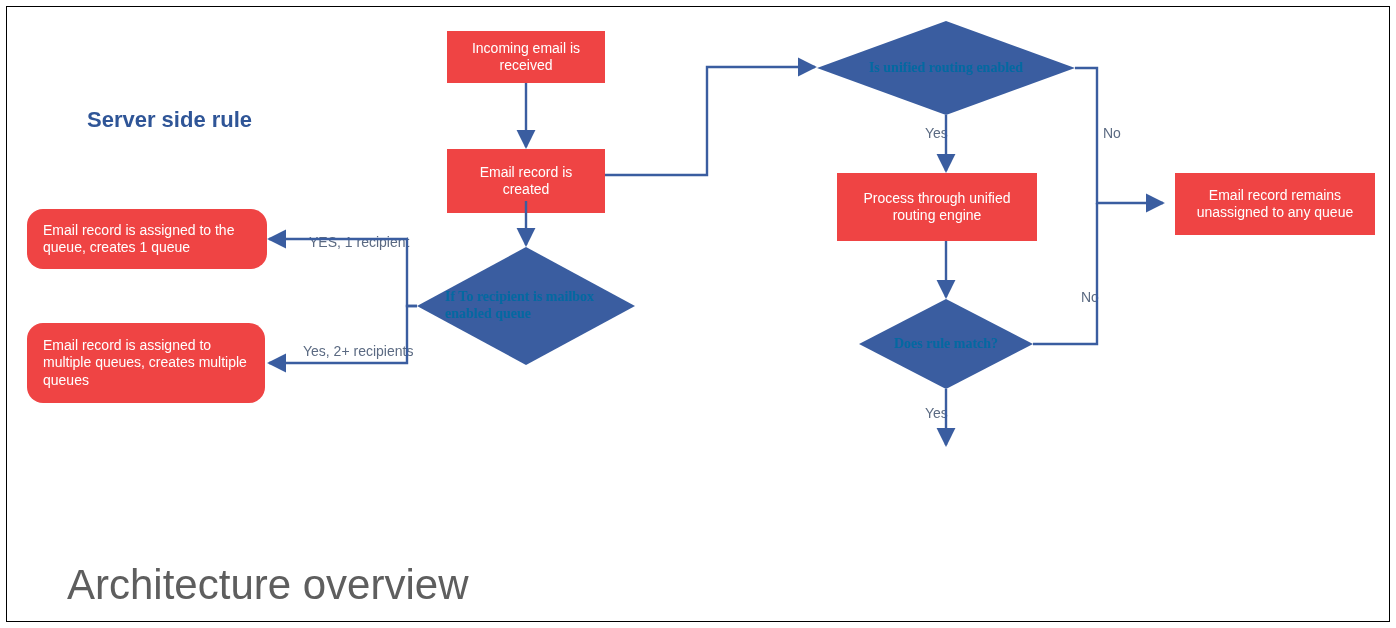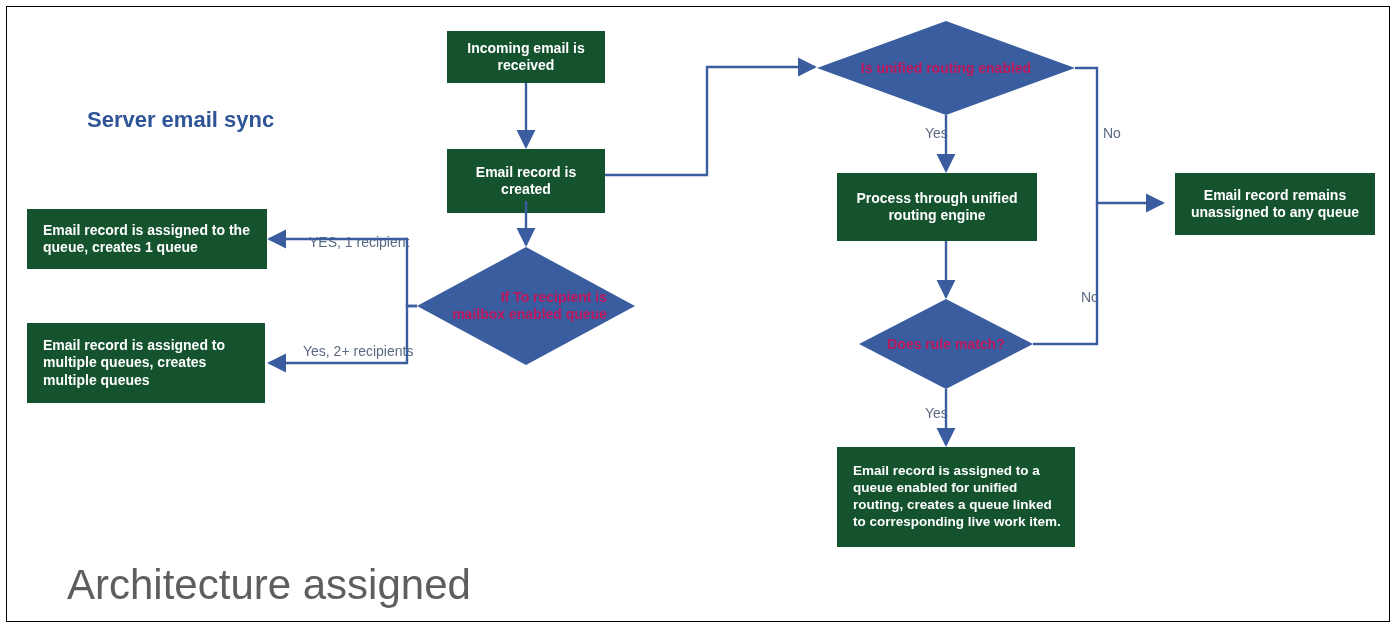--- a/index.html
+++ b/index.html
@@ -14,53 +14,54 @@
     position: relative;
     width: 1382px;
     height: 614px;
     margin: 6px;
     border: 1px solid #000;
     background: #fff;
     overflow: hidden;
   }
   .box {
     position: absolute;
-    background: #14532d;
+    background: #ef4444;
     color: #fff;
     font-size: 14px;
-    font-weight: 700;
+    font-weight: 400;
     display: flex;
     align-items: center;
     justify-content: center;
     text-align: center;
     padding: 6px 10px;
     box-sizing: border-box;
     line-height: 1.25;
   }
-  .box.left-align { justify-content: flex-start; text-align: left; padding-left: 16px; }
+  .box.left-align { justify-content: flex-start; text-align: left; padding-left: 16px; border-radius: 16px; }
   .diamond-wrap {
     position: absolute;
   }
   .diamond {
     width: 100%;
     height: 100%;
   }
   .diamond-label {
     position: absolute;
     inset: 0;
     display: flex;
     align-items: center;
     justify-content: center;
-    color: #be185d;
+    color: #0369a1;
     font-size: 14px;
     font-weight: 600;
-    text-align: right;
+    text-align: left;
     line-height: 1.2;
     padding: 0 28px;
     box-sizing: border-box;
+    font-family: Liberation Serif, serif;
   }
   .title-blue {
     position: absolute;
     color: #2f5597;
     font-size: 22px;
     font-weight: 700;
   }
   .title-big {
     position: absolute;
     color: #5e5e5e;
@@ -78,23 +79,23 @@
     width: 100%;
     height: 100%;
     pointer-events: none;
   }
 </style>
 </head>
 <body>
 
 <div class="canvas">
 
-  <div class="title-blue" style="left:80px; top:100px;">Server email sync</div>
+  <div class="title-blue" style="left:80px; top:100px;">Server side rule</div>
 
-  <div class="title-big" style="left:60px; top:554px;">Architecture assigned</div>
+  <div class="title-big" style="left:60px; top:554px;">Architecture overview</div>
 
   <div class="box left-align" style="left:20px; top:202px; width:240px; height:60px;">Email record is assigned to the queue, creates 1 queue</div>
 
   <div class="box left-align" style="left:20px; top:316px; width:238px; height:80px;">Email record is assigned to multiple queues, creates multiple queues</div>
 
   <div class="box" style="left:440px; top:24px; width:158px; height:52px;">Incoming email is received</div>
 
   <div class="box" style="left:440px; top:142px; width:158px; height:64px;">Email record is created</div>
 
   <div class="diamond-wrap" style="left:410px; top:240px; width:218px; height:118px;">
@@ -113,21 +114,20 @@
 
   <div class="box" style="left:830px; top:166px; width:200px; height:68px;">Process through unified routing engine</div>
 
   <div class="diamond-wrap" style="left:852px; top:292px; width:174px; height:90px;">
     <svg class="diamond" viewBox="0 0 174 90" preserveAspectRatio="none">
       <polygon points="87,0 174,45 87,90 0,45" fill="#3a5da0"></polygon>
     </svg>
     <div class="diamond-label">Does rule match?</div>
   </div>
 
-  <div class="box left-align" style="left:830px; top:440px; width:238px; height:100px; font-size:13.5px;">Email record is assigned to a queue enabled for unified routing, creates a queue linked to corresponding live work item.</div>
 
   <div class="box" style="left:1168px; top:166px; width:200px; height:62px;">Email record remains unassigned to any queue</div>
 
   <div class="edge-label" style="left:302px; top:227px;">YES, 1 recipient</div>
   <div class="edge-label" style="left:296px; top:336px;">Yes, 2+ recipients</div>
   <div class="edge-label" style="left:918px; top:118px;">Yes</div>
   <div class="edge-label" style="left:1096px; top:118px;">No</div>
   <div class="edge-label" style="left:918px; top:398px;">Yes</div>
   <div class="edge-label" style="left:1074px; top:282px;">No</div>
 

